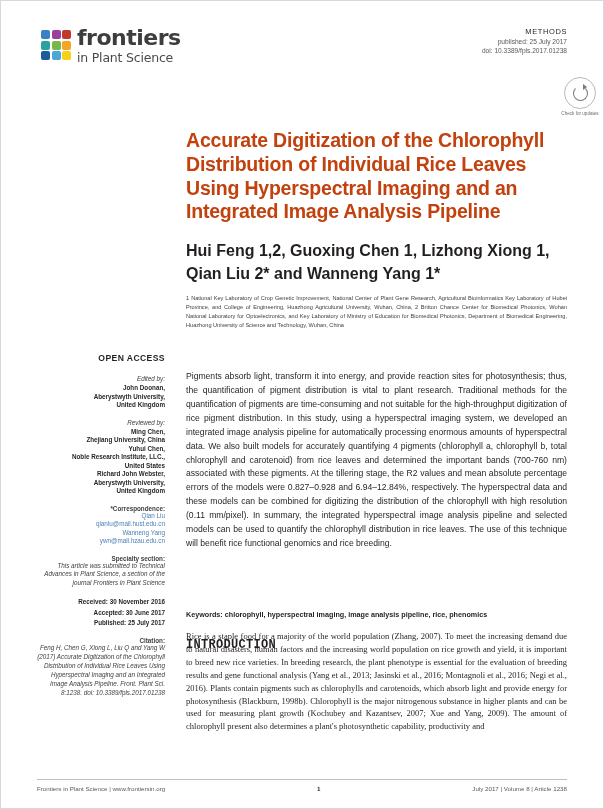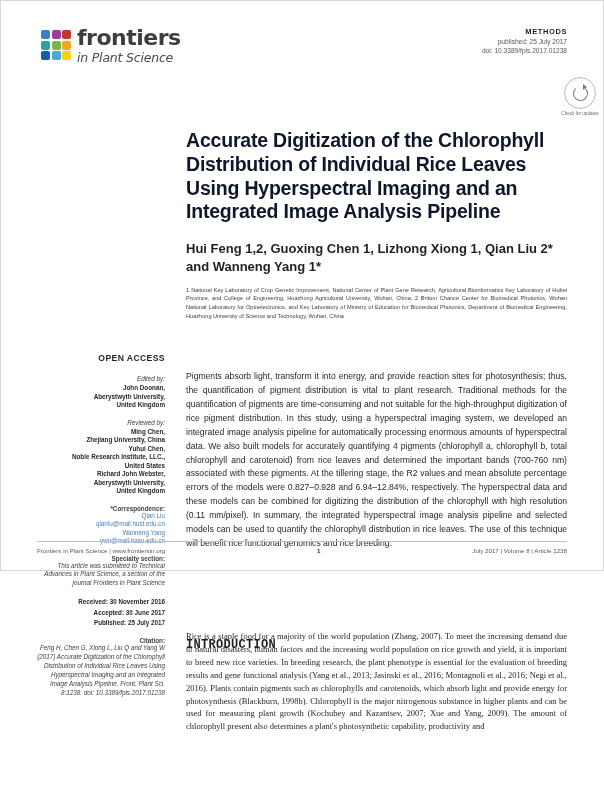--- a/index.html
+++ b/index.html
@@ -11,21 +11,21 @@
     height: 809px;
     background: #ffffff;
     font-family: "Liberation Serif", serif;
     color: #231f20;
     position: relative;
     overflow: hidden;
   }
   .page {
     position: relative;
     width: 604px;
-    height: 571px;
+    height: 809px;
     box-sizing: border-box;
     border: 1px solid #d8d8d8;
     background: #fff;
   }
 
   
   .header {
     position: absolute;
     top: 26px;
     left: 40px;
@@ -72,33 +72,32 @@
     font-weight: bold;
     color: #3d3d3d;
     letter-spacing: -0.5px;
   }
   .logo-sub {
     font-family: "DejaVu Sans", sans-serif;
     font-size: 12.5px;
     color: #4a4a4a;
     margin-top: 3px;
     letter-spacing: -0.2px;
-    font-style: italic;
   }
 
   .header-right {
     position: absolute;
     right: 0;
     top: 0;
     text-align: right;
     font-family: "Liberation Sans", sans-serif;
   }
   .hr-type {
     font-size: 7.5px;
-    font-weight: bold;
+    font-weight: normal;
     letter-spacing: 0.6px;
     color: #231f20;
   }
   .hr-line {
     font-size: 6.6px;
     color: #58595b;
     margin-top: 2px;
   }
 
   
@@ -151,27 +150,27 @@
     position: absolute;
     left: 185px;
     right: 36px;
     top: 128px;
   }
   h1.article-title {
     font-family: "Liberation Sans", sans-serif;
     font-size: 19.5px;
     line-height: 1.22;
     font-weight: bold;
-    color: #0f172a;
+    color: #c2410c;
     margin: 0;
     letter-spacing: -0.2px;
   }
   .authors {
     font-family: "Liberation Sans", sans-serif;
-    font-size: 13px;
+    font-size: 16px;
     font-weight: bold;
     color: #231f20;
     margin-top: 16px;
     line-height: 1.4;
   }
   .affiliations {
     font-family: "Liberation Sans", sans-serif;
     font-size: 5.6px;
     line-height: 1.6;
     color: #414042;
@@ -327,20 +326,24 @@
   </div>
 
   <div class="title-block">
     <h1 class="article-title">Accurate Digitization of the Chlorophyll Distribution of Individual Rice Leaves Using Hyperspectral Imaging and an Integrated Image Analysis Pipeline</h1>
     <div class="authors">Hui Feng 1,2, Guoxing Chen 1, Lizhong Xiong 1, Qian Liu 2* and Wanneng Yang 1*</div>
     <div class="affiliations">1 National Key Laboratory of Crop Genetic Improvement, National Center of Plant Gene Research, Agricultural Bioinformatics Key Laboratory of Hubei Province, and College of Engineering, Huazhong Agricultural University, Wuhan, China, 2 Britton Chance Center for Biomedical Photonics, Wuhan National Laboratory for Optoelectronics, and Key Laboratory of Ministry of Education for Biomedical Photonics, Department of Biomedical Engineering, Huazhong University of Science and Technology, Wuhan, China</div>
   </div>
 
   <div class="abstract">Pigments absorb light, transform it into energy, and provide reaction sites for photosynthesis; thus, the quantification of pigment distribution is vital to plant research. Traditional methods for the quantification of pigments are time-consuming and not suitable for the high-throughput digitization of rice pigment distribution. In this study, using a hyperspectral imaging system, we developed an integrated image analysis pipeline for automatically processing enormous amounts of hyperspectral data. We also built models for accurately quantifying 4 pigments (chlorophyll a, chlorophyll b, total chlorophyll and carotenoid) from rice leaves and determined the important bands (700-760 nm) associated with these pigments. At the tillering stage, the R2 values and mean absolute percentage errors of the models were 0.827–0.928 and 6.94–12.84%, respectively. The hyperspectral data and these models can be combined for digitizing the distribution of the chlorophyll with high resolution (0.11 mm/pixel). In summary, the integrated hyperspectral image analysis pipeline and selected models can be used to quantify the chlorophyll distribution in rice leaves. The use of this technique will benefit rice functional genomics and rice breeding.</div>
 
+  <div class="keywords">
+    <span class="kw-label">Keywords:</span>
+    <span>chlorophyll, hyperspectral imaging, image analysis pipeline, rice, phenomics</span>
+  </div>
 
   <div class="section-head">INTRODUCTION</div>
   <div class="body-text">Rice is a staple food for a majority of the world population (Zhang, 2007). To meet the increasing demand due to natural disasters, human factors and the increasing world population on rice growth and yield, it is important to breed new rice varieties. In breeding research, the plant phenotype is essential for the evaluation of breeding results and gene functional analysis (Yang et al., 2013; Jasinski et al., 2016; Montagnoli et al., 2016; Negi et al., 2016). Plants contain pigments such as chlorophylls and carotenoids, which absorb light and provide energy for photosynthesis (Blackburn, 1998b). Chlorophyll is the major nitrogenous substance in higher plants and can be used for measuring plant growth (Kochubey and Kazantsev, 2007; Xue and Yang, 2009). The amount of chlorophyll present also determines a plant's photosynthetic capability, productivity and</div>
 
   <div class="left-col">
     <div class="oa-title">OPEN ACCESS</div>
 
     <div class="lc-label">Edited by:</div>
     <div class="lc-name" style="white-space: pre-line;">John Doonan,
 Aberystwyth University,

